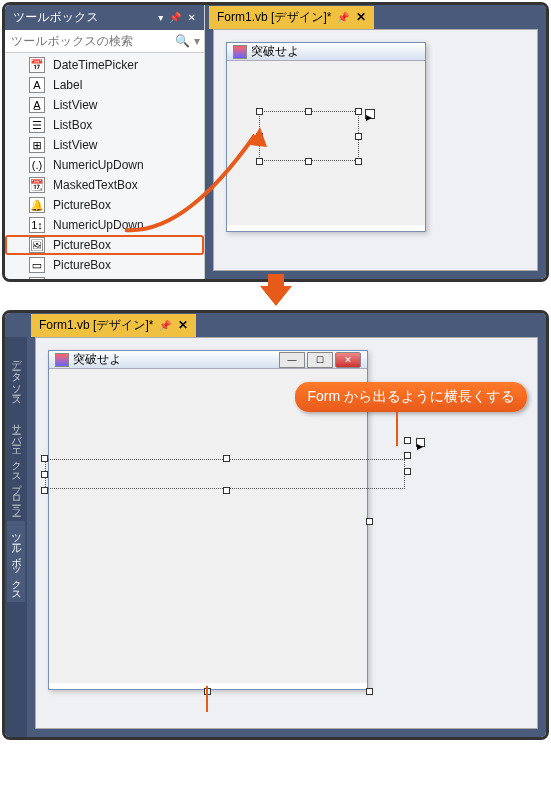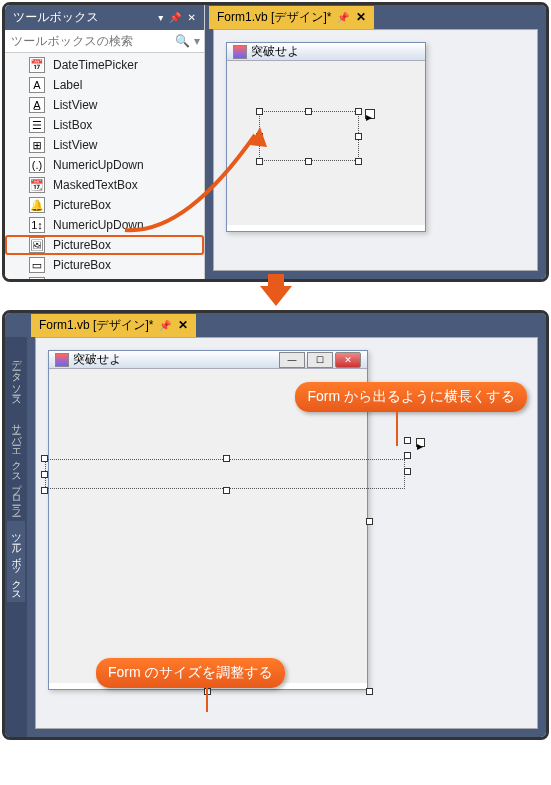--- a/index.html
+++ b/index.html
@@ -212,17 +212,16 @@
       <div class="sel-handle" style="left:368px;top:130px;"></div>
       <div style="position:absolute;left:380px;top:100px;width:9px;height:9px;background:#fff;border:1px solid #333;">▸</div>
 
       <div class="sel-handle" style="left:330px;top:180px;"></div>
       <div class="sel-handle" style="left:168px;top:350px;"></div>
       <div class="sel-handle" style="left:330px;top:350px;"></div>
 
       <div class="callout" style="top:44px;right:10px;">Form から出るように横長くする</div>
       <div class="callout-line" style="top:72px;left:360px;height:36px;"></div>
 
-      <div class="callout" style="bottom:40px;left:60px;">Form のサイズを調整する</div>
       <div class="callout-line" style="bottom:16px;left:170px;height:26px;"></div>
     </div>
   </div>
 </div>
 
 </body></html>

